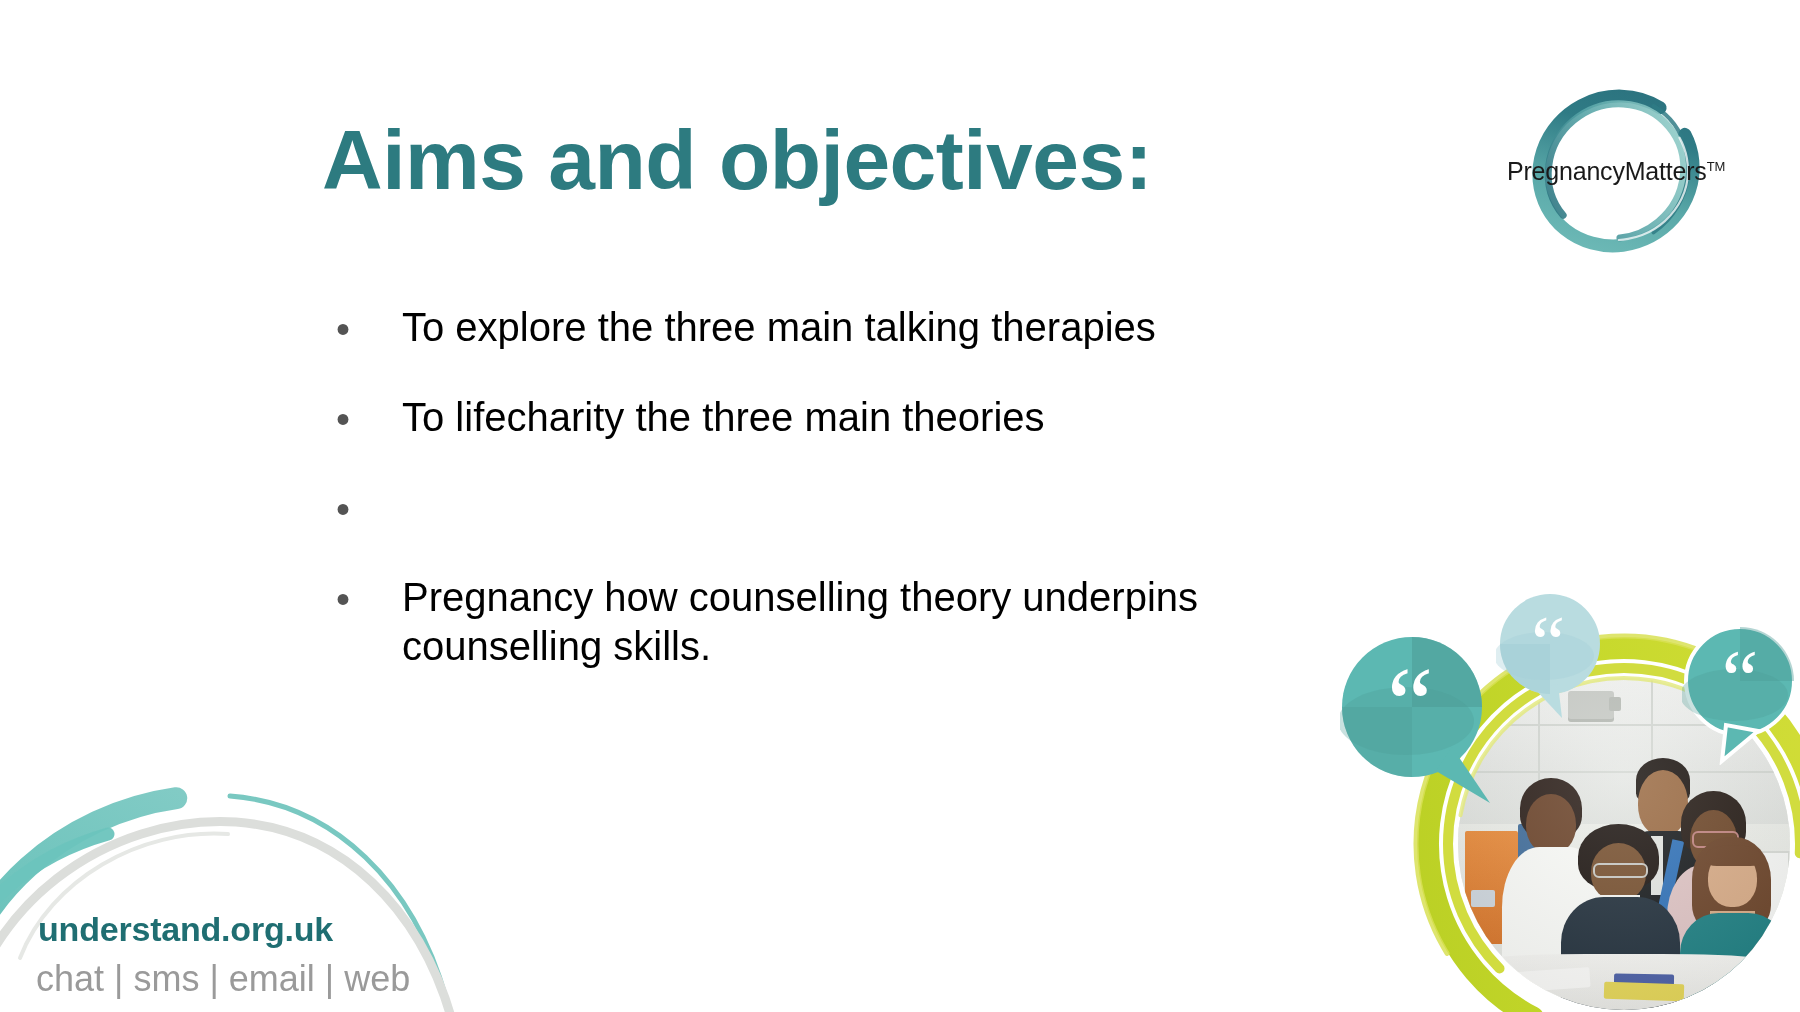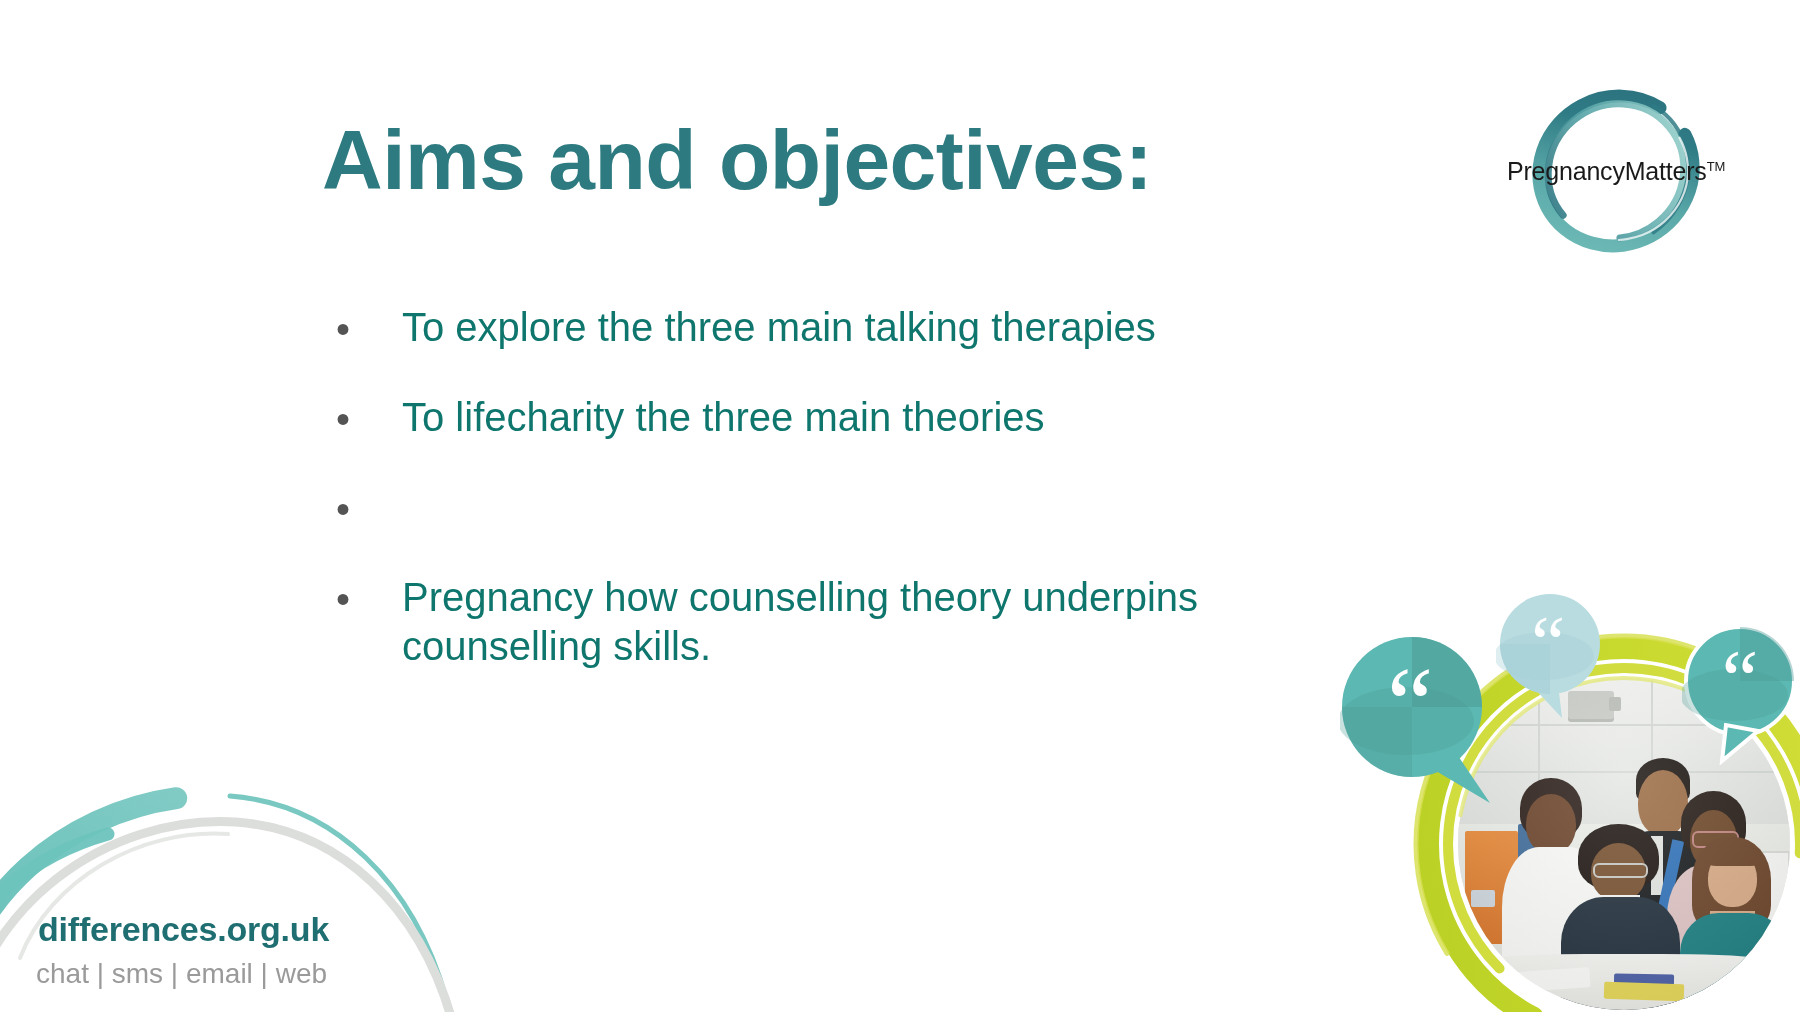--- a/index.html
+++ b/index.html
@@ -53,21 +53,21 @@
     line-height: 52px;
     color: #545454;
     text-align: left;
     padding-left: 6px;
     box-sizing: border-box;
   }
   .bullet-text {
     flex: 1 1 auto;
     font-size: 40px;
     line-height: 49px;
-    color: #0f766e;
+    color: #000000;
     font-weight: 400;
   }
 
   
   #pm-logo {
     position: absolute;
     left: 1518px;
     top: 62px;
     width: 196px;
     height: 178px;
@@ -112,21 +112,21 @@
     top: 890px;
     font-size: 34px;
     font-weight: 700;
     color: #1f6e72;
     letter-spacing: -0.2px;
   }
   #brand-channels {
     position: absolute;
     left: 36px;
     top: 938px;
-    font-size: 28px;
+    font-size: 36px;
     color: #9a9a9a;
     font-weight: 400;
     letter-spacing: 0px;
   }
 
   
   #photo-collage {
     position: absolute;
     left: 1320px;
     top: 548px;
@@ -333,21 +333,21 @@
 
       <path d="M 240 38 C 345 46, 424 126, 456 240 C 464 268, 468 282, 470 292" fill="none" stroke="#79c8c1" stroke-width="5" stroke-linecap="round"></path>
 
       <path d="M -30 288 C -12 148, 118 56, 246 64 C 352 72, 430 150, 462 262" fill="none" stroke="#dcdedb" stroke-width="9" stroke-linecap="round"></path>
       <path d="M 30 200 C 60 122, 150 70, 238 76" fill="none" stroke="#e6e8e5" stroke-width="4" stroke-linecap="round"></path>
 
       <path d="M -40 210 C -18 150, 40 98, 118 76" fill="none" stroke="#6cc4bd" stroke-width="13" stroke-linecap="round" opacity="0.95"></path>
     </svg>
   </div>
 
-  <div id="brand-url">differences.org.uk</div>
+  <div id="brand-url">understand.org.uk</div>
   <div id="brand-channels">chat | sms | email | web</div>
 
   <div id="photo-circle">
     <div class="ph ph-ceiling"></div>
     <div class="ph ph-ceil-line" style="left:0;top:14%;width:100%"></div>
     <div class="ph ph-ceil-line" style="left:0;top:28%;width:100%"></div>
     <div class="ph ph-ceil-line" style="left:24%;top:0;width:2px;height:44%"></div>
     <div class="ph ph-ceil-line" style="left:58%;top:0;width:2px;height:44%"></div>
     <div class="ph ph-projector"></div>
     <div class="ph ph-wall"></div>

